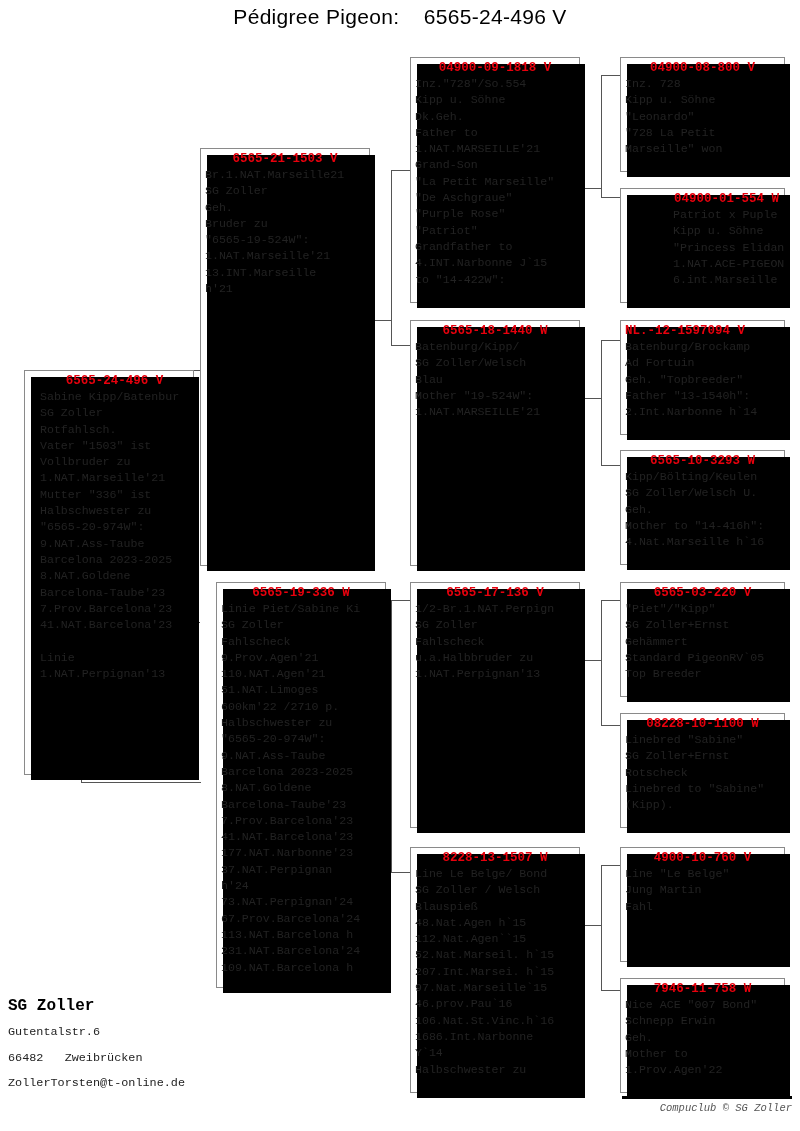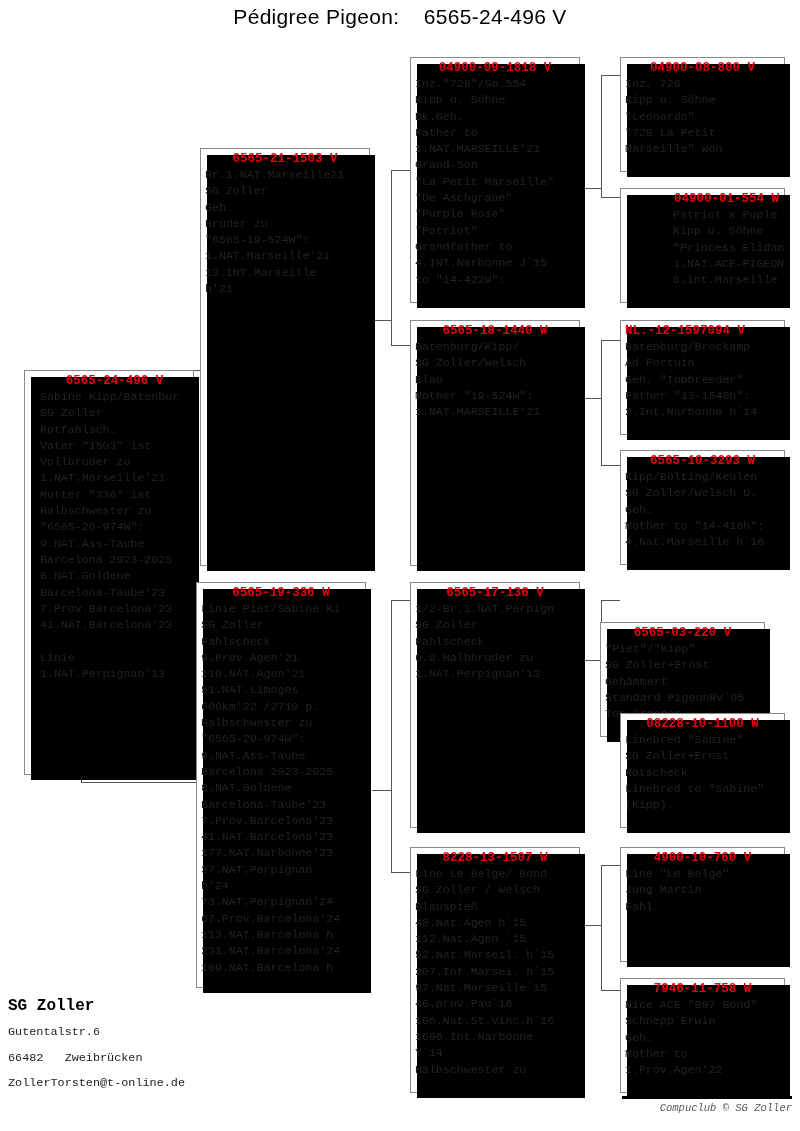--- a/index.html
+++ b/index.html
@@ -175,21 +175,21 @@
   <div class="pbox" style="left:24px; top:370px; width:170px; height:405px;padding-left:11px;">
     <div class="pbox-title">6565-24-496 V</div>
     <div class="pbox-body"><span class="ln">Sabine Kipp/Batenbur</span><span class="ln">SG Zoller</span><span class="ln">Rotfahlsch.</span><span class="ln">Vater "1503" ist</span><span class="ln">Vollbruder zu</span><span class="ln">1.NAT.Marseille'21</span><span class="ln">Mutter "336" ist</span><span class="ln">Halbschwester zu</span><span class="ln">"6565-20-974W":</span><span class="ln">9.NAT.Ass-Taube</span><span class="ln">Barcelona 2023-2025</span><span class="ln">8.NAT.Goldene</span><span class="ln">Barcelona-Taube'23</span><span class="ln">7.Prov.Barcelona'23</span><span class="ln">41.NAT.Barcelona'23</span><span class="ln">&nbsp;</span><span class="ln">Linie</span><span class="ln">1.NAT.Perpignan'13</span></div>
   </div>
 
   <div class="pbox" style="left:200px; top:148px; width:170px; height:418px;">
     <div class="pbox-title">6565-21-1503 V</div>
     <div class="pbox-body"><span class="ln">Br.1.NAT.Marseille21</span><span class="ln">SG Zoller</span><span class="ln">Geh.</span><span class="ln">Bruder zu</span><span class="ln">"6565-19-524W":</span><span class="ln">1.NAT.Marseille'21</span><span class="ln">13.INT.Marseille</span><span class="ln">h'21</span></div>
   </div>
 
-  <div class="pbox" style="left:196px; top:582px; width:170px; height:406px;">
+  <div class="pbox" style="left:216px; top:582px; width:170px; height:406px;">
     <div class="pbox-title">6565-19-336 W</div>
     <div class="pbox-body"><span class="ln">Linie Piet/Sabine Ki</span><span class="ln">SG Zoller</span><span class="ln">Fahlscheck</span><span class="ln">9.Prov.Agen'21</span><span class="ln">110.NAT.Agen'21</span><span class="ln">51.NAT.Limoges</span><span class="ln">600km'22 /2710 p.</span><span class="ln">Halbschwester zu</span><span class="ln">"6565-20-974W":</span><span class="ln">9.NAT.Ass-Taube</span><span class="ln">Barcelona 2023-2025</span><span class="ln">8.NAT.Goldene</span><span class="ln">Barcelona-Taube'23</span><span class="ln">7.Prov.Barcelona'23</span><span class="ln">41.NAT.Barcelona'23</span><span class="ln">177.NAT.Narbonne'23</span><span class="ln">37.NAT.Perpignan</span><span class="ln">h'24</span><span class="ln">73.NAT.Perpignan'24</span><span class="ln">67.Prov.Barcelona'24</span><span class="ln">113.NAT.Barcelona h</span><span class="ln">231.NAT.Barcelona'24</span><span class="ln">109.NAT.Barcelona h</span></div>
   </div>
 
   <div class="pbox" style="left:410px; top:57px; width:170px; height:246px;">
     <div class="pbox-title">04900-09-1818 V</div>
     <div class="pbox-body"><span class="ln">Inz."728"/So.554</span><span class="ln">Kipp u. Söhne</span><span class="ln">Dk.Geh.</span><span class="ln">Father to</span><span class="ln">1.NAT.MARSEILLE'21</span><span class="ln">Grand-Son</span><span class="ln">"La Petit Marseille"</span><span class="ln">"De Aschgraue"</span><span class="ln">"Purple Rose"</span><span class="ln">"Patriot"</span><span class="ln">Grandfather to</span><span class="ln">4.INT.Narbonne J`15</span><span class="ln">to "14-422W":</span></div>
   </div>
 
   <div class="pbox" style="left:410px; top:320px; width:170px; height:246px;">
@@ -220,21 +220,21 @@
   <div class="pbox" style="left:620px; top:320px; width:165px; height:115px;">
     <div class="pbox-title left">NL.-12-1597094 V</div>
     <div class="pbox-body"><span class="ln">Batenburg/Brockamp</span><span class="ln">Ad Fortuin</span><span class="ln">Geh. "Topbreeder"</span><span class="ln">Father "13-1540h":</span><span class="ln">2.Int.Narbonne h`14</span></div>
   </div>
 
   <div class="pbox" style="left:620px; top:450px; width:165px; height:115px;">
     <div class="pbox-title">6565-10-3293 W</div>
     <div class="pbox-body"><span class="ln">Kipp/Bölting/Keulen</span><span class="ln">SG Zoller/Welsch U.</span><span class="ln">Geh.</span><span class="ln">Mother to "14-416h":</span><span class="ln">4.Nat.Marseille h`16</span></div>
   </div>
 
-  <div class="pbox" style="left:600px; top:582px; width:165px; height:115px;margin-top:40px;">
+  <div class="pbox" style="left:620px; top:582px; width:165px; height:115px;">
     <div class="pbox-title">6565-03-220 V</div>
     <div class="pbox-body"><span class="ln">"Piet"/"Kipp"</span><span class="ln">SG Zoller+Ernst</span><span class="ln">Gehämmert</span><span class="ln">Standard PigeonRV`05</span><span class="ln">Top Breeder</span></div>
   </div>
 
   <div class="pbox" style="left:620px; top:713px; width:165px; height:115px;">
     <div class="pbox-title">08228-10-1100 W</div>
     <div class="pbox-body"><span class="ln">Linebred "Sabine"</span><span class="ln">SG Zoller+Ernst</span><span class="ln">Rotscheck</span><span class="ln">Linebred to "Sabine"</span><span class="ln">(Kipp).</span></div>
   </div>
 
   <div class="pbox" style="left:620px; top:847px; width:165px; height:115px;">

